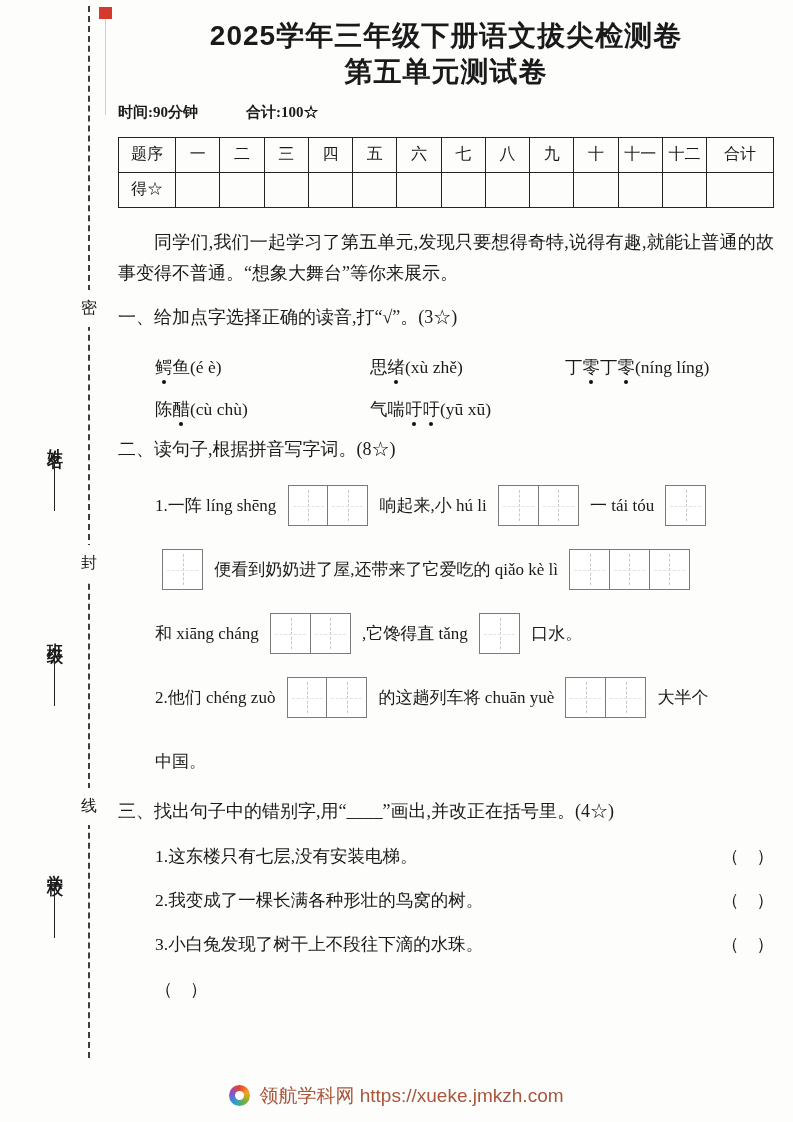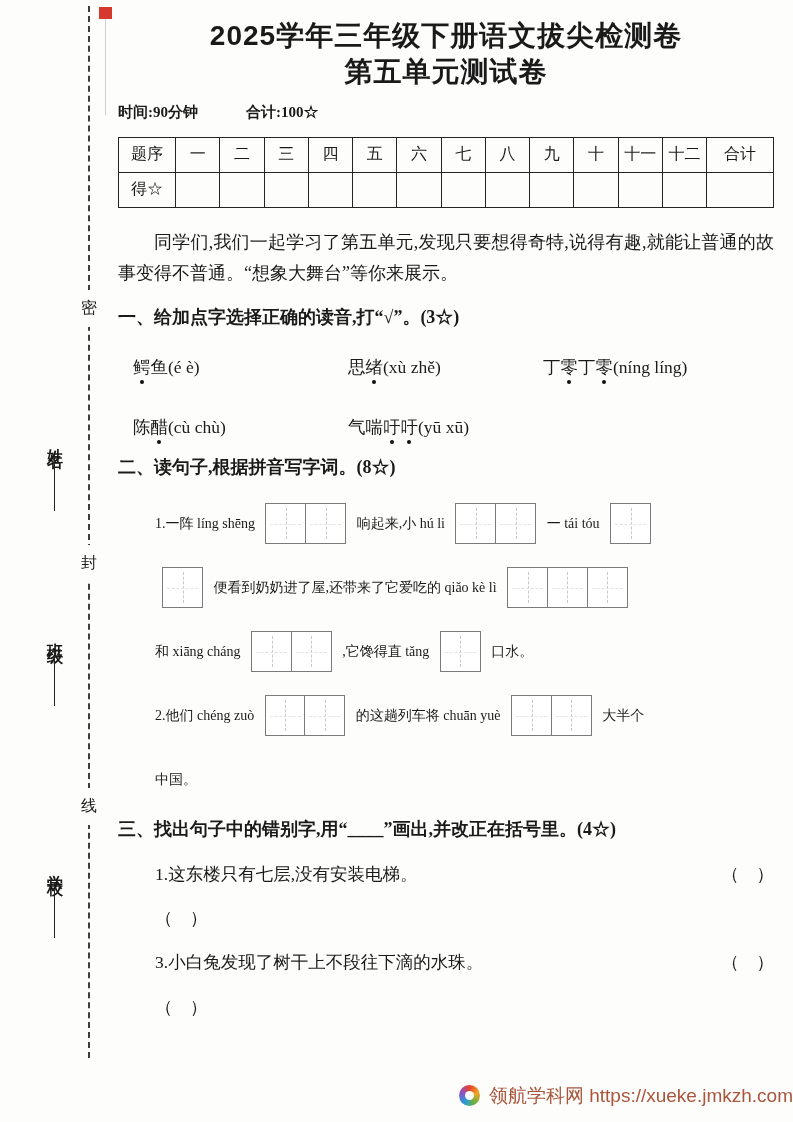--- a/index.html
+++ b/index.html
@@ -24,44 +24,44 @@
          font-weight:bold;font-size:28px;line-height:1.28;letter-spacing:1px;}
   .meta{display:flex;justify-content:flex-start;gap:48px;margin-top:13px;font-weight:bold;font-size:15px;}
 
   table.score-table{border-collapse:collapse;width:100%;margin-top:15px;table-layout:fixed;padding-left:10px;}
   .score-table td{border:1.6px solid #242424;height:35px;text-align:center;font-size:16px;padding:0;overflow:hidden;}
   .score-table tr:first-child td:first-child{width:57px;}
   .score-table tr:first-child td:last-child{width:67px;}
 
   .intro{margin:19px 0 12px;font-size:18px;line-height:1.72;text-indent:2em;text-align:justify;}
 
-  .sec-head{margin-top:15px;font-size:18px;font-weight:bold;line-height:1.5;}
-
-  .s1-grid{display:grid;grid-template-columns:215px 195px 1fr;row-gap:36px;
-           margin:24px 0 4px 15px;font-size:17.5px;}
+  .sec-head{margin-top:15px;font-size:18px;font-weight:normal;line-height:1.5;}
+
+  .s1-grid{display:grid;grid-template-columns:215px 195px 1fr;row-gap:18px;
+           margin:24px 0 4px 37px;font-size:17.5px;}
   .dot{position:relative;}
   .dot::after{content:"";position:absolute;left:50%;bottom:-7px;transform:translateX(-50%);
               width:4px;height:4px;border-radius:50%;background:#111;}
 
-  .fill-block{margin-top:8px;padding-left:37px;font-size:14px;}
+  .fill-block{margin-top:8px;padding-left:37px;font-size:17px;}
   .fill-line{display:flex;align-items:center;flex-wrap:wrap;margin-top:22px;min-height:42px;}
   .ft{white-space:pre-wrap;line-height:1.5;}
   .box-group{display:inline-flex;margin:0 7px;}
   .abox{width:41px;height:41px;border:1.3px solid #7a7a7a;margin-left:-1.3px;position:relative;background:#fff;}
   .abox:first-child{margin-left:0;}
   .abox::before{content:"";position:absolute;left:50%;top:4px;bottom:4px;border-left:1px dashed #c8c8c8;}
   .abox::after{content:"";position:absolute;top:50%;left:4px;right:4px;border-top:1px dashed #e3e3e3;}
 
   .s3-list{text-align:right;}
   .s3-row{display:flex;justify-content:space-between;align-items:baseline;
           margin-top:19px;padding-left:37px;font-size:17.5px;line-height:1.45;}
   .s3-paren{white-space:pre;}
 
   
-  .footer{position:absolute;left:0;right:0;bottom:13px;text-align:right;font-size:19px;
+  .footer{position:absolute;left:0;right:0;bottom:13px;text-align:center;font-size:19px;
           color:var(--footer_text,#a8563c);font-family:"Liberation Sans","DejaVu Sans",sans-serif;}
   .logo{display:inline-block;width:21px;height:21px;border-radius:50%;position:relative;
         background:conic-gradient(#e8432d,#f2a324,#6db33f,#2a9bd8,#8a52c7,#e8432d);
         vertical-align:-4px;margin-right:9px;}
   .logo::after{content:"";position:absolute;inset:6px;background:#fdfdfc;border-radius:50%;}
 </style>
 </head>
 <body>
 
 <div class="page">
@@ -210,20 +210,21 @@
       </div>
 
     <div class="sec-head">三、找出句子中的错别字,用“____”画出,并改正在括号里。(4☆)</div>
     <div class="s3-list">
 
     <div class="s3-row">
         <span>1.这东楼只有七层,没有安装电梯。</span>
         <span class="s3-paren">（　）</span>
       </div>
         <div class="s3-row">
+        <span>2.我变成了一棵长满各种形壮的鸟窝的树。</span>
         <span class="s3-paren">（　）</span>
       </div>
         <div class="s3-row">
         <span>3.小白兔发现了树干上不段往下滴的水珠。</span>
         <span class="s3-paren">（　）</span>
       </div>
         <div class="s3-row">
         <span class="s3-paren">（　）</span>
       </div>
       </div>

